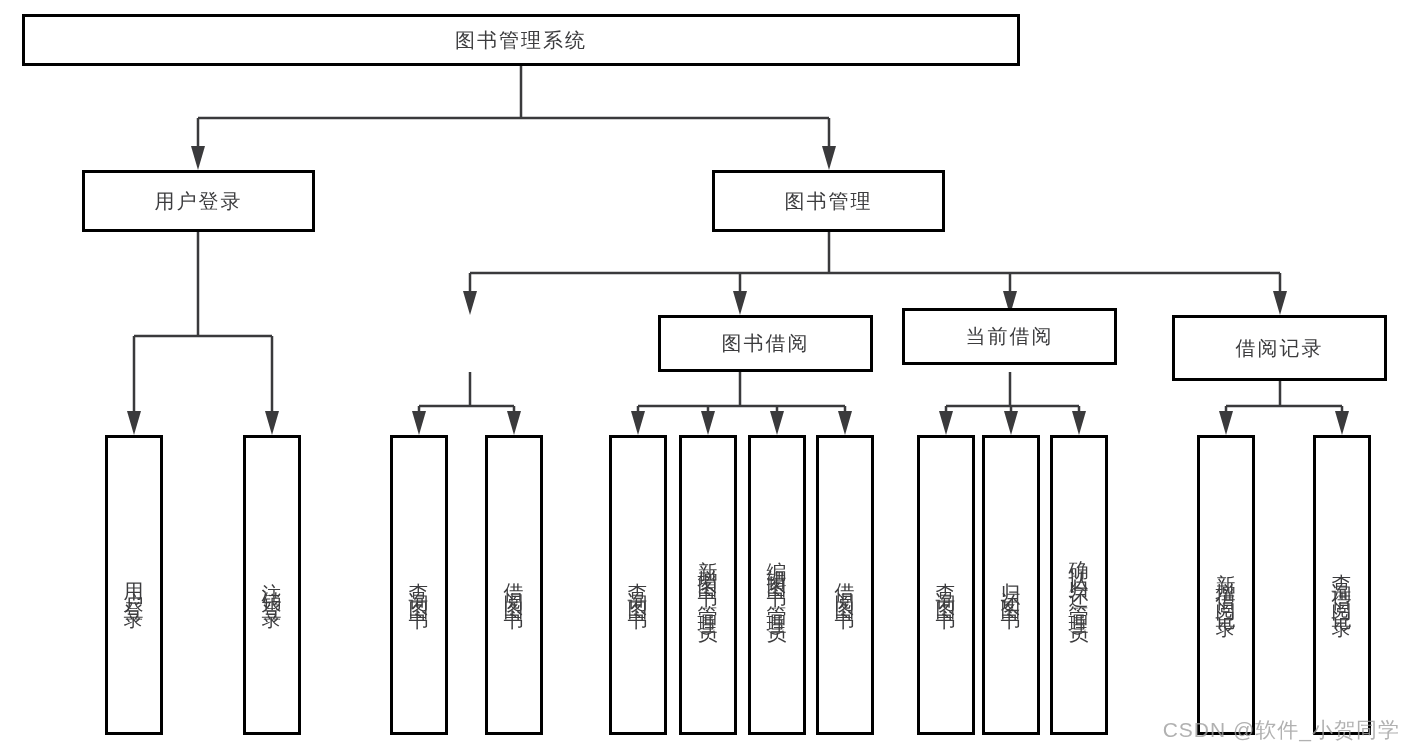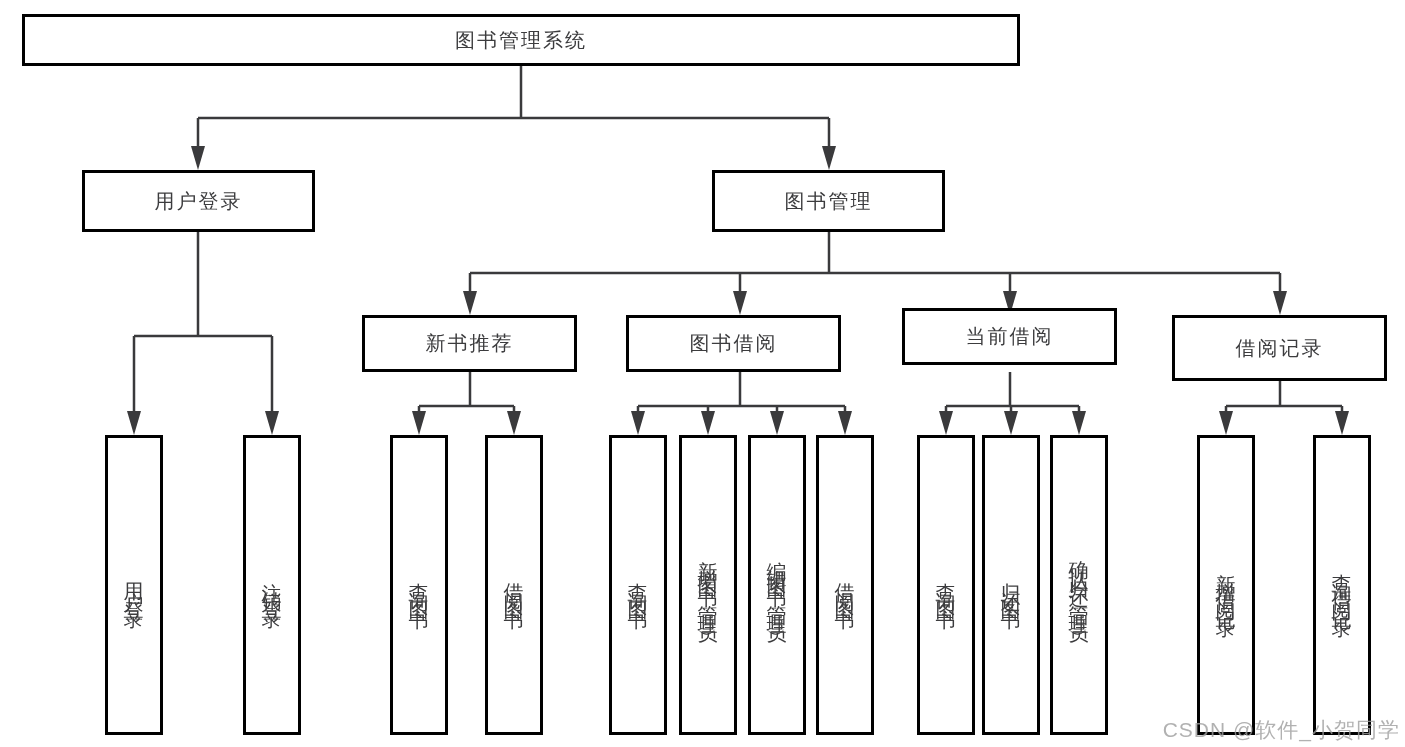--- a/index.html
+++ b/index.html
@@ -104,22 +104,21 @@
       <polygon points="1219,411 1233,411 1226,435"></polygon>
       <polygon points="1335,411 1349,411 1342,435"></polygon>
     </g>
   </svg>
 
   <div class="box hbox" style="left:22px;top:14px;width:998px;height:52px">图书管理系统</div>
 
   <div class="box hbox" style="left:82px;top:170px;width:233px;height:62px">用户登录</div>
   <div class="box hbox" style="left:712px;top:170px;width:233px;height:62px">图书管理</div>
 
-  <div class="box hbox" style="left:362px;top:315px;width:215px;height:57px">新书推荐</div>
-  <div class="box hbox" style="left:626px;top:315px;width:215px;height:57px">图书借阅</div>
+  <div class="box hbox" style="left:658px;top:315px;width:215px;height:57px">图书借阅</div>
   <div class="box hbox" style="left:902px;top:308px;width:215px;height:57px">当前借阅</div>
   <div class="box hbox" style="left:1172px;top:315px;width:215px;height:66px">借阅记录</div>
 
   <div class="box leaf" style="left:105px">
     <span class="vtext">用户登录</span>
   </div>
   <div class="box leaf" style="left:243px">
     <span class="vtext">注销登录</span>
   </div>
 

